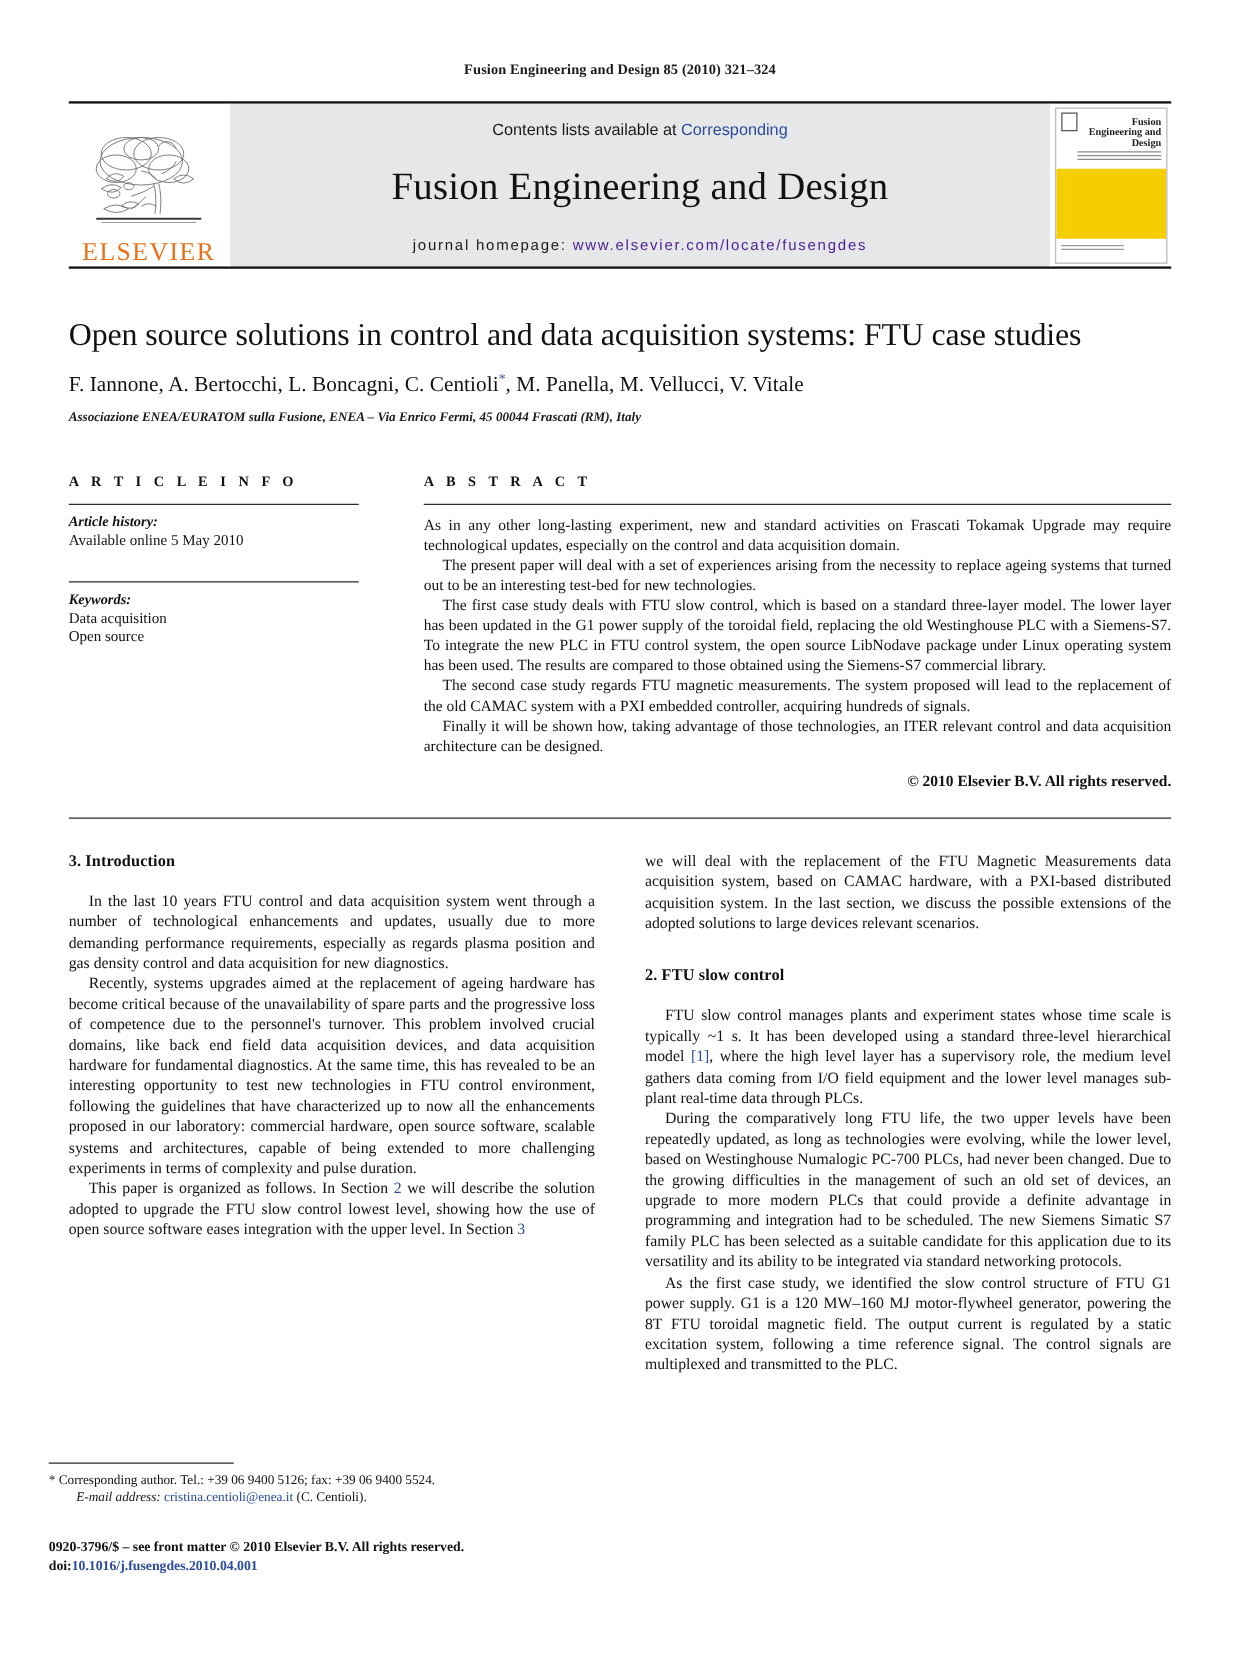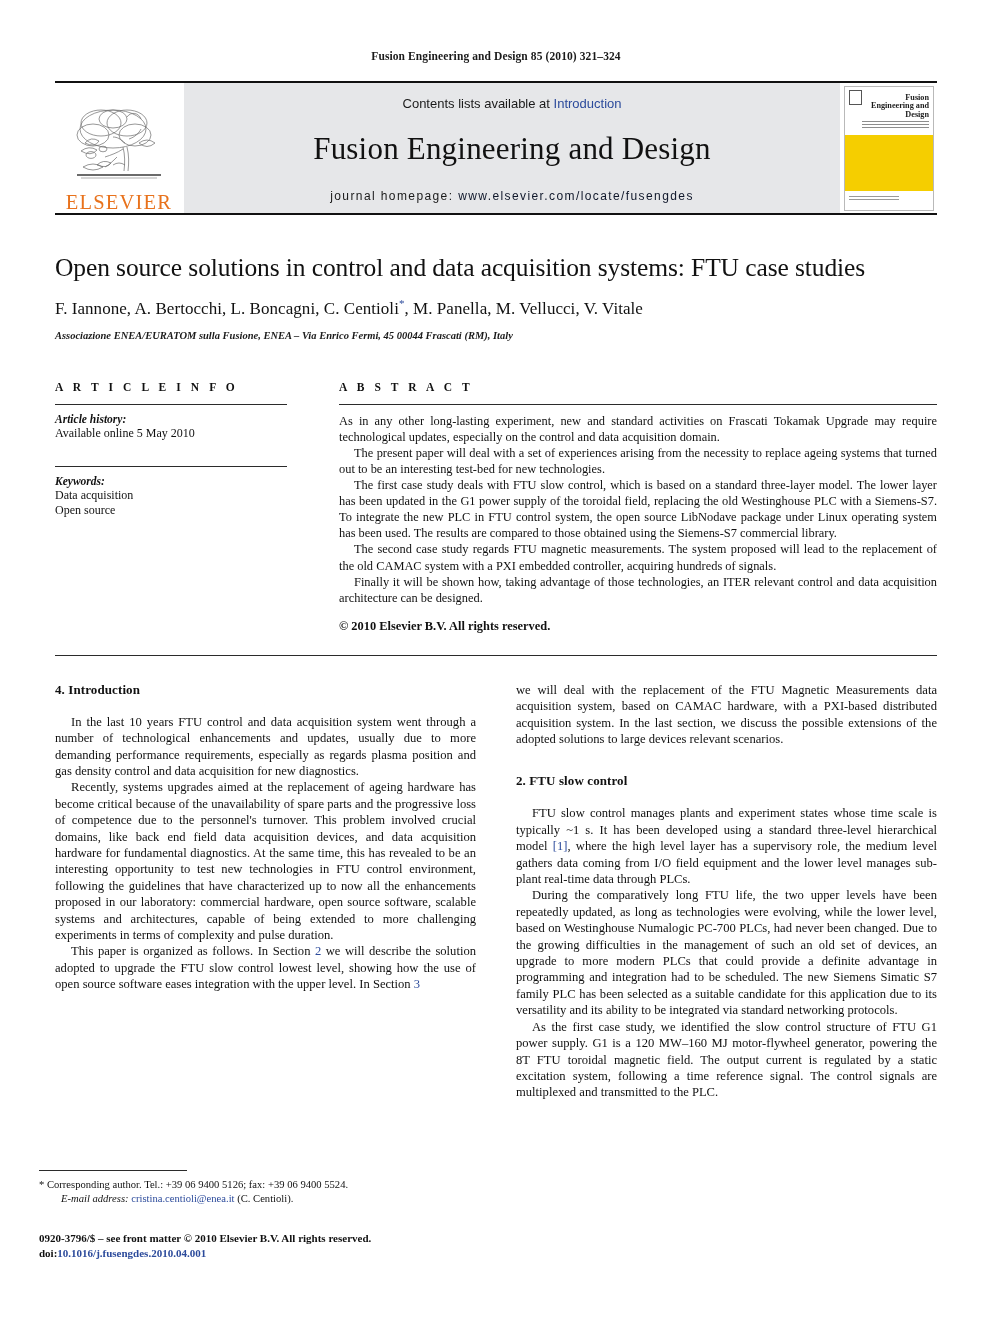--- a/index.html
+++ b/index.html
@@ -92,21 +92,21 @@
     letter-spacing: 0.2px;
   }
   .homepage-line {
     font-family: "Liberation Sans", sans-serif;
     font-size: 12px;
     margin-top: 22px;
     letter-spacing: 1.4px;
     color: #1a1a1a;
   }
   .homepage-line .url {
-    color: #0f172a;
+    color: #4c1d95;
     text-align: center;
   }
   .cover-cell {
     width: 96px;
     flex: 0 0 96px;
     display: flex;
     align-items: center;
     justify-content: center;
     background: #ffffff;
   }
@@ -250,20 +250,21 @@
     line-height: 16.1px;
     margin: 0;
     text-align: justify;
     color: #111;
   }
   .abstract-body p.indent {
     text-indent: 15px;
   }
   .copyright {
     font-size: 12.4px;
+    text-align: right;
     margin-top: 13px;
     color: #111;
     font-weight: bold;
   }
 
   
   .body-rule {
     border-top: 1px solid #2b2b2b;
     margin-top: 21px;
   }
@@ -371,21 +372,21 @@
           <path d="M62 36 C68 34 72 30 74 26"></path>
           <path d="M50 54 C46 58 42 62 38 64"></path>
         </g>
         <path d="M10 72 L94 72" stroke="#3a3a3a" stroke-width="1.6" fill="none"></path>
         <path d="M14 75 L90 75" stroke="#8a8a8a" stroke-width="0.7" fill="none"></path>
       </svg>
       <div class="elsevier-word">ELSEVIER</div>
     </div>
 
     <div class="center-cell">
-      <div class="contents-line"><span>Contents lists available at </span><span class="sd">Introduction</span></div>
+      <div class="contents-line"><span>Contents lists available at </span><span class="sd">Corresponding</span></div>
       <div class="journal-title">Fusion Engineering and Design</div>
       <div class="homepage-line"><span>journal homepage: </span><span class="url">www.elsevier.com/locate/fusengdes</span></div>
     </div>
 
     <div class="cover-cell">
       <div class="cover">
         <div class="cover-top">
           <span class="cover-elsevier-mark"></span>
           <div class="cover-jtitle">Fusion Engineering and Design</div>
           <div class="cover-sub">
@@ -436,21 +437,21 @@
       </div>
       <div class="copyright">© 2010 Elsevier B.V. All rights reserved.</div>
     </div>
   </div>
 
   <div class="body-rule"></div>
 
   <div class="body-columns">
 
     <div class="col-left">
-      <div class="head2">4.  Introduction</div>
+      <div class="head2">3.  Introduction</div>
       <p>In the last 10 years FTU control and data acquisition system went through a number of technological enhancements and updates, usually due to more demanding performance requirements, especially as regards plasma position and gas density control and data acquisition for new diagnostics.</p>
       <p>Recently, systems upgrades aimed at the replacement of ageing hardware has become critical because of the unavailability of spare parts and the progressive loss of competence due to the personnel's turnover. This problem involved crucial domains, like back end field data acquisition devices, and data acquisition hardware for fundamental diagnostics. At the same time, this has revealed to be an interesting opportunity to test new technologies in FTU control environment, following the guidelines that have characterized up to now all the enhancements proposed in our laboratory: commercial hardware, open source software, scalable systems and architectures, capable of being extended to more challenging experiments in terms of complexity and pulse duration.</p>
       <p><span>This paper is organized as follows. In Section </span><span class="ref">2</span><span> we will describe the solution adopted to upgrade the FTU slow control lowest level, showing how the use of open source software eases integration with the upper level. In Section </span><span class="ref">3</span></p>
     </div>
 
     <div class="col-right">
       <p class="noindent"> we will deal with the replacement of the FTU Magnetic Measurements data acquisition system, based on CAMAC hardware, with a PXI-based distributed acquisition system. In the last section, we discuss the possible extensions of the adopted solutions to large devices relevant scenarios.</p>
       <div class="head2 spaced">2.  FTU slow control</div>
       <p><span>FTU slow control manages plants and experiment states whose time scale is typically ~1 s. It has been developed using a standard three-level hierarchical model </span><span class="ref">[1]</span><span>, where the high level layer has a supervisory role, the medium level gathers data coming from I/O field equipment and the lower level manages sub-plant real-time data through PLCs.</span></p>
       <p>During the comparatively long FTU life, the two upper levels have been repeatedly updated, as long as technologies were evolving, while the lower level, based on Westinghouse Numalogic PC-700 PLCs, had never been changed. Due to the growing difficulties in the management of such an old set of devices, an upgrade to more modern PLCs that could provide a definite advantage in programming and integration had to be scheduled. The new Siemens Simatic S7 family PLC has been selected as a suitable candidate for this application due to its versatility and its ability to be integrated via standard networking protocols.</p>

